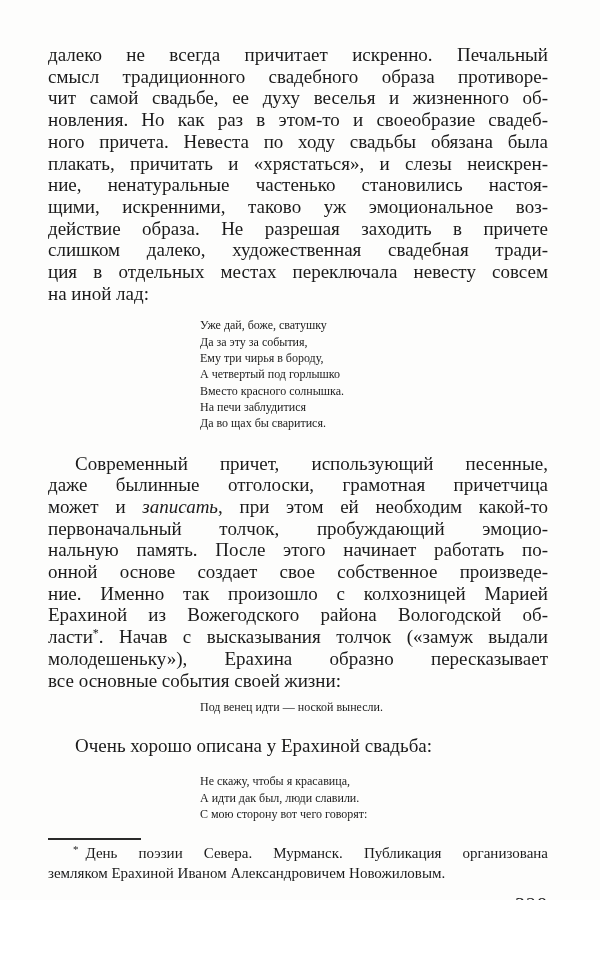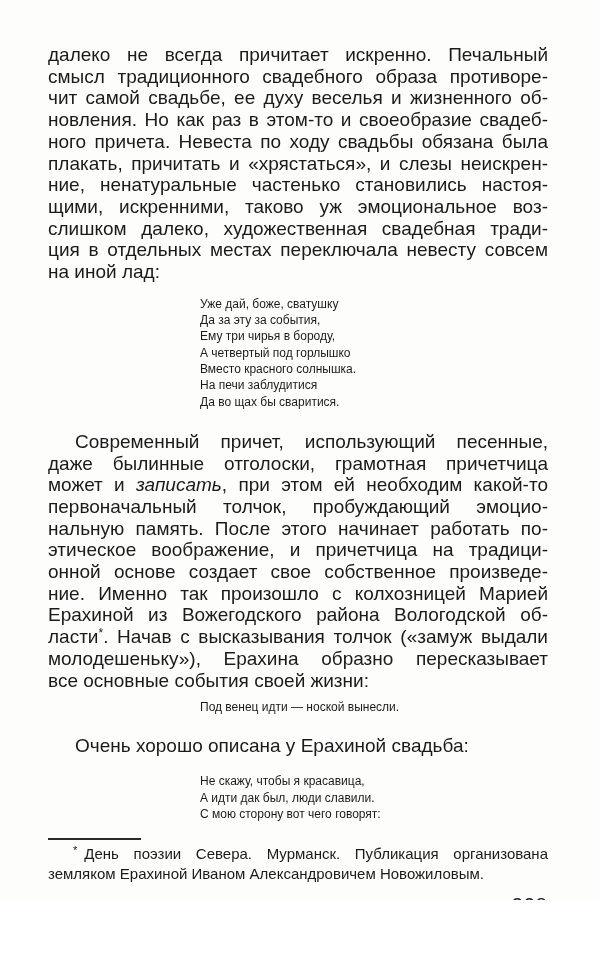--- a/index.html
+++ b/index.html
@@ -3,21 +3,21 @@
 <meta charset="utf-8">
 <style>
   html, body { margin: 0; padding: 0; background: #ffffff; }
   .page {
     position: relative;
     width: 600px;
     height: 900px;
     box-sizing: border-box;
     background: #fdfdfc;
     color: #1b1b1b;
-    font-family: Liberation Sans, sans-serif;
+    font-family: Liberation Serif, serif;
     padding: 44px 52px 0 48px;
     overflow: hidden;
   }
   .body-text { font-size: 19px; line-height: 21.7px; }
   .jline { text-align: justify; text-align-last: justify; }
   .lastline { text-align: left; }
   .first-indent { text-indent: 27px; }
   .verse {
     font-size: 12px;
     line-height: 16.3px;
@@ -58,20 +58,21 @@
 
   <div class="body-text">
     <div class="jline">далеко не всегда причитает искренно. Печальный</div>
     <div class="jline">смысл традиционного свадебного образа противоре-</div>
     <div class="jline">чит самой свадьбе, ее духу веселья и жизненного об-</div>
     <div class="jline">новления. Но как раз в этом-то и своеобразие свадеб-</div>
     <div class="jline">ного причета. Невеста по ходу свадьбы обязана была</div>
     <div class="jline">плакать, причитать и «хрястаться», и слезы неискрен-</div>
     <div class="jline">ние, ненатуральные частенько становились настоя-</div>
     <div class="jline">щими, искренними, таково уж эмоциональное воз-</div>
+    <div class="jline">действие образа. Не разрешая заходить в причете</div>
     <div class="jline">слишком далеко, художественная свадебная тради-</div>
     <div class="jline">ция в отдельных местах переключала невесту совсем</div>
     <div class="lastline">на иной лад:</div>
   </div>
 
   <div class="verse verse-block-1">
     <div>Уже дай, боже, сватушку</div>
     <div>Да за эту за события,</div>
     <div>Ему три чирья в бороду,</div>
     <div>А четвертый под горлышко</div>
@@ -79,21 +80,20 @@
     <div>На печи заблудитися</div>
     <div>Да во щах бы сваритися.</div>
   </div>
 
   <div class="body-text paragraph-2">
     <div class="jline first-indent">Современный причет, использующий песенные,</div>
     <div class="jline">даже былинные отголоски, грамотная причетчица</div>
     <div class="jline"><span>может и </span><span class="italic">записать</span><span>, при этом ей необходим какой-то</span></div>
     <div class="jline">первоначальный толчок, пробуждающий эмоцио-</div>
     <div class="jline">нальную память. После этого начинает работать по-</div>
-    <div class="jline">этическое воображение, и причетчица на традици-</div>
     <div class="jline">онной основе создает свое собственное произведе-</div>
     <div class="jline">ние. Именно так произошло с колхозницей Марией</div>
     <div class="jline">Ерахиной из Вожегодского района Вологодской об-</div>
     <div class="jline"><span>ласти</span><span class="fnref">*</span><span>. Начав с высказывания толчок («замуж выдали</span></div>
     <div class="jline">молодешеньку»), Ерахина образно пересказывает</div>
     <div class="lastline">все основные события своей жизни:</div>
   </div>
 
   <div class="verse quote-block">
     <div>Под венец идти — ноской вынесли.</div>

